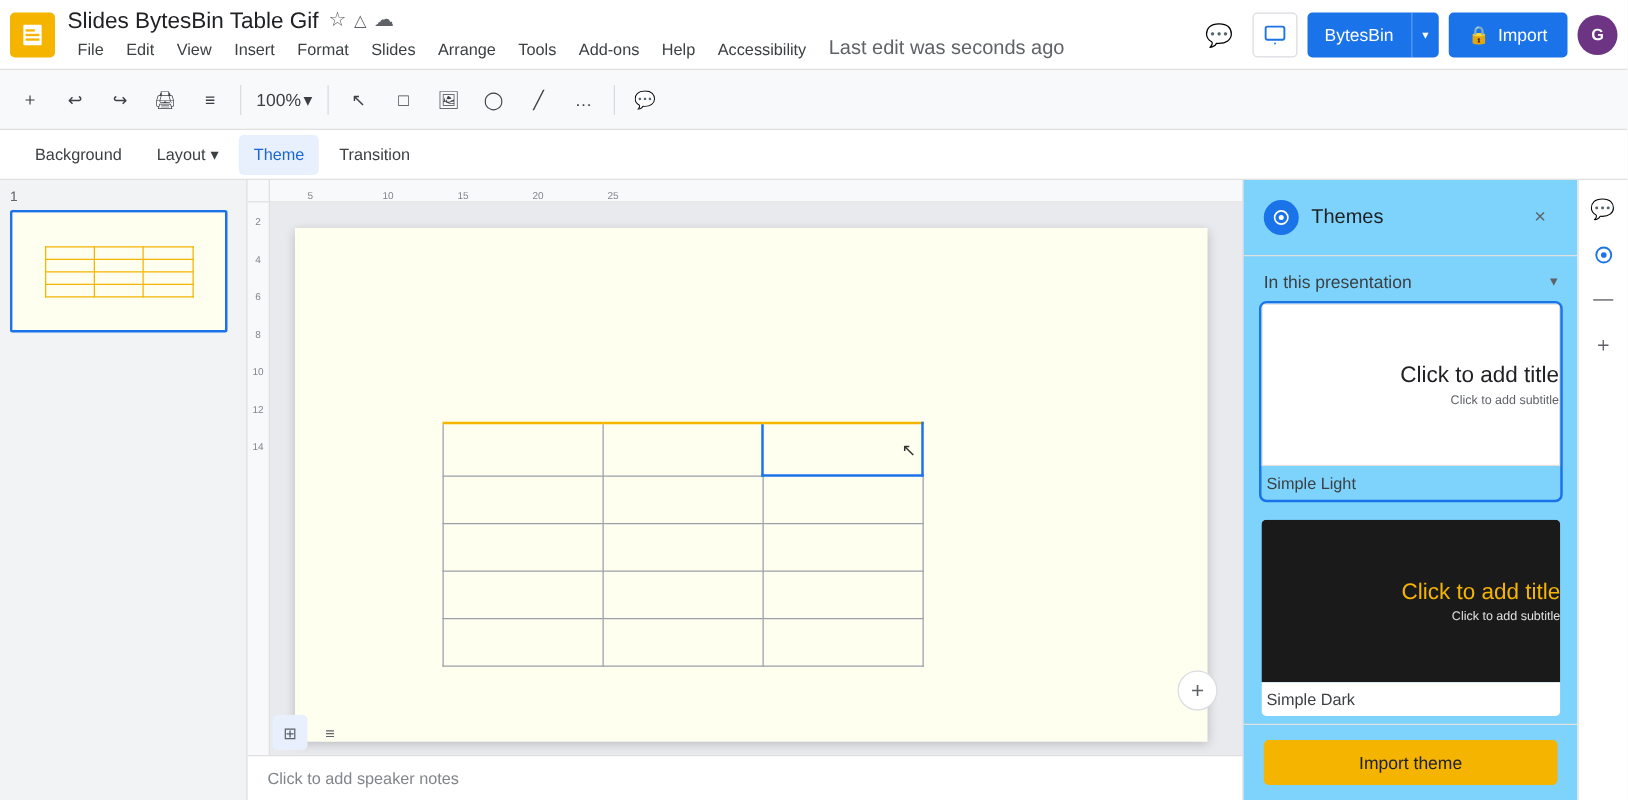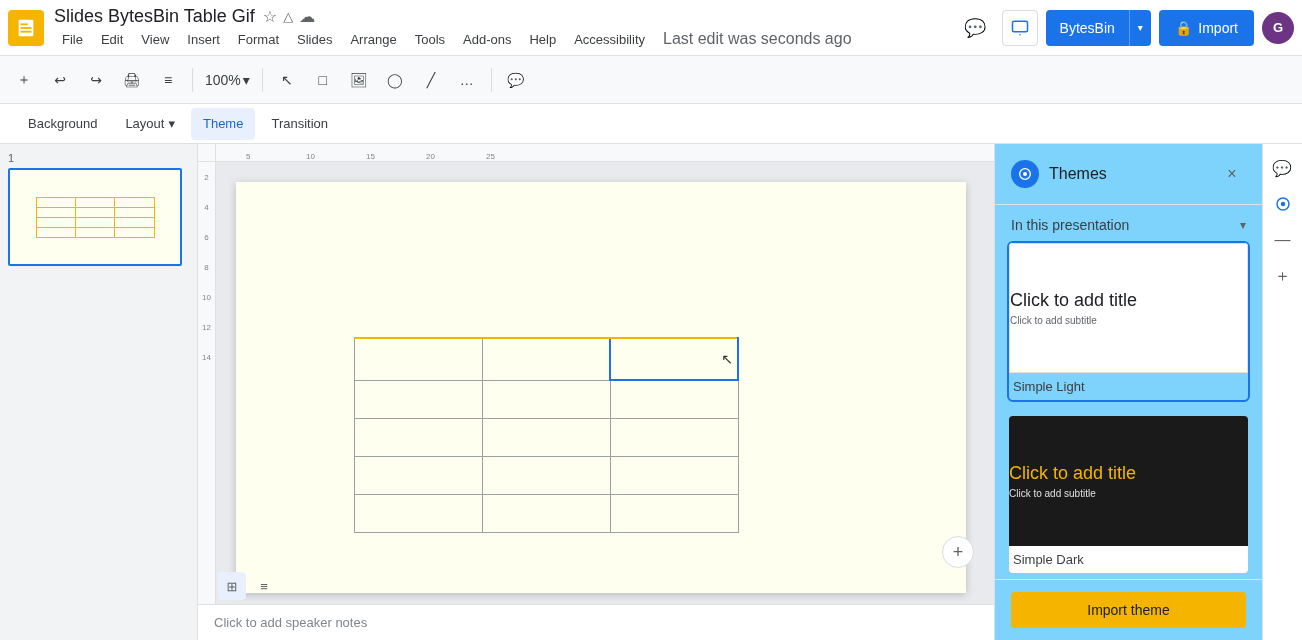--- a/index.html
+++ b/index.html
@@ -398,21 +398,21 @@
       overflow: hidden;
       margin-bottom: 12px;
       cursor: pointer;
       border: 2px solid transparent;
     }
     .theme-card.active { border-color: #1a73e8; }
     .theme-preview {
       width: 100%;
       height: 130px;
       display: flex;
-      align-items: flex-start;
+      align-items: flex-end;
       justify-content: center;
       flex-direction: column;
     }
     .theme-preview-title {
       font-size: 18px;
       font-weight: 500;
       margin-bottom: 4px;
     }
     .theme-preview-sub {
       font-size: 10px;

